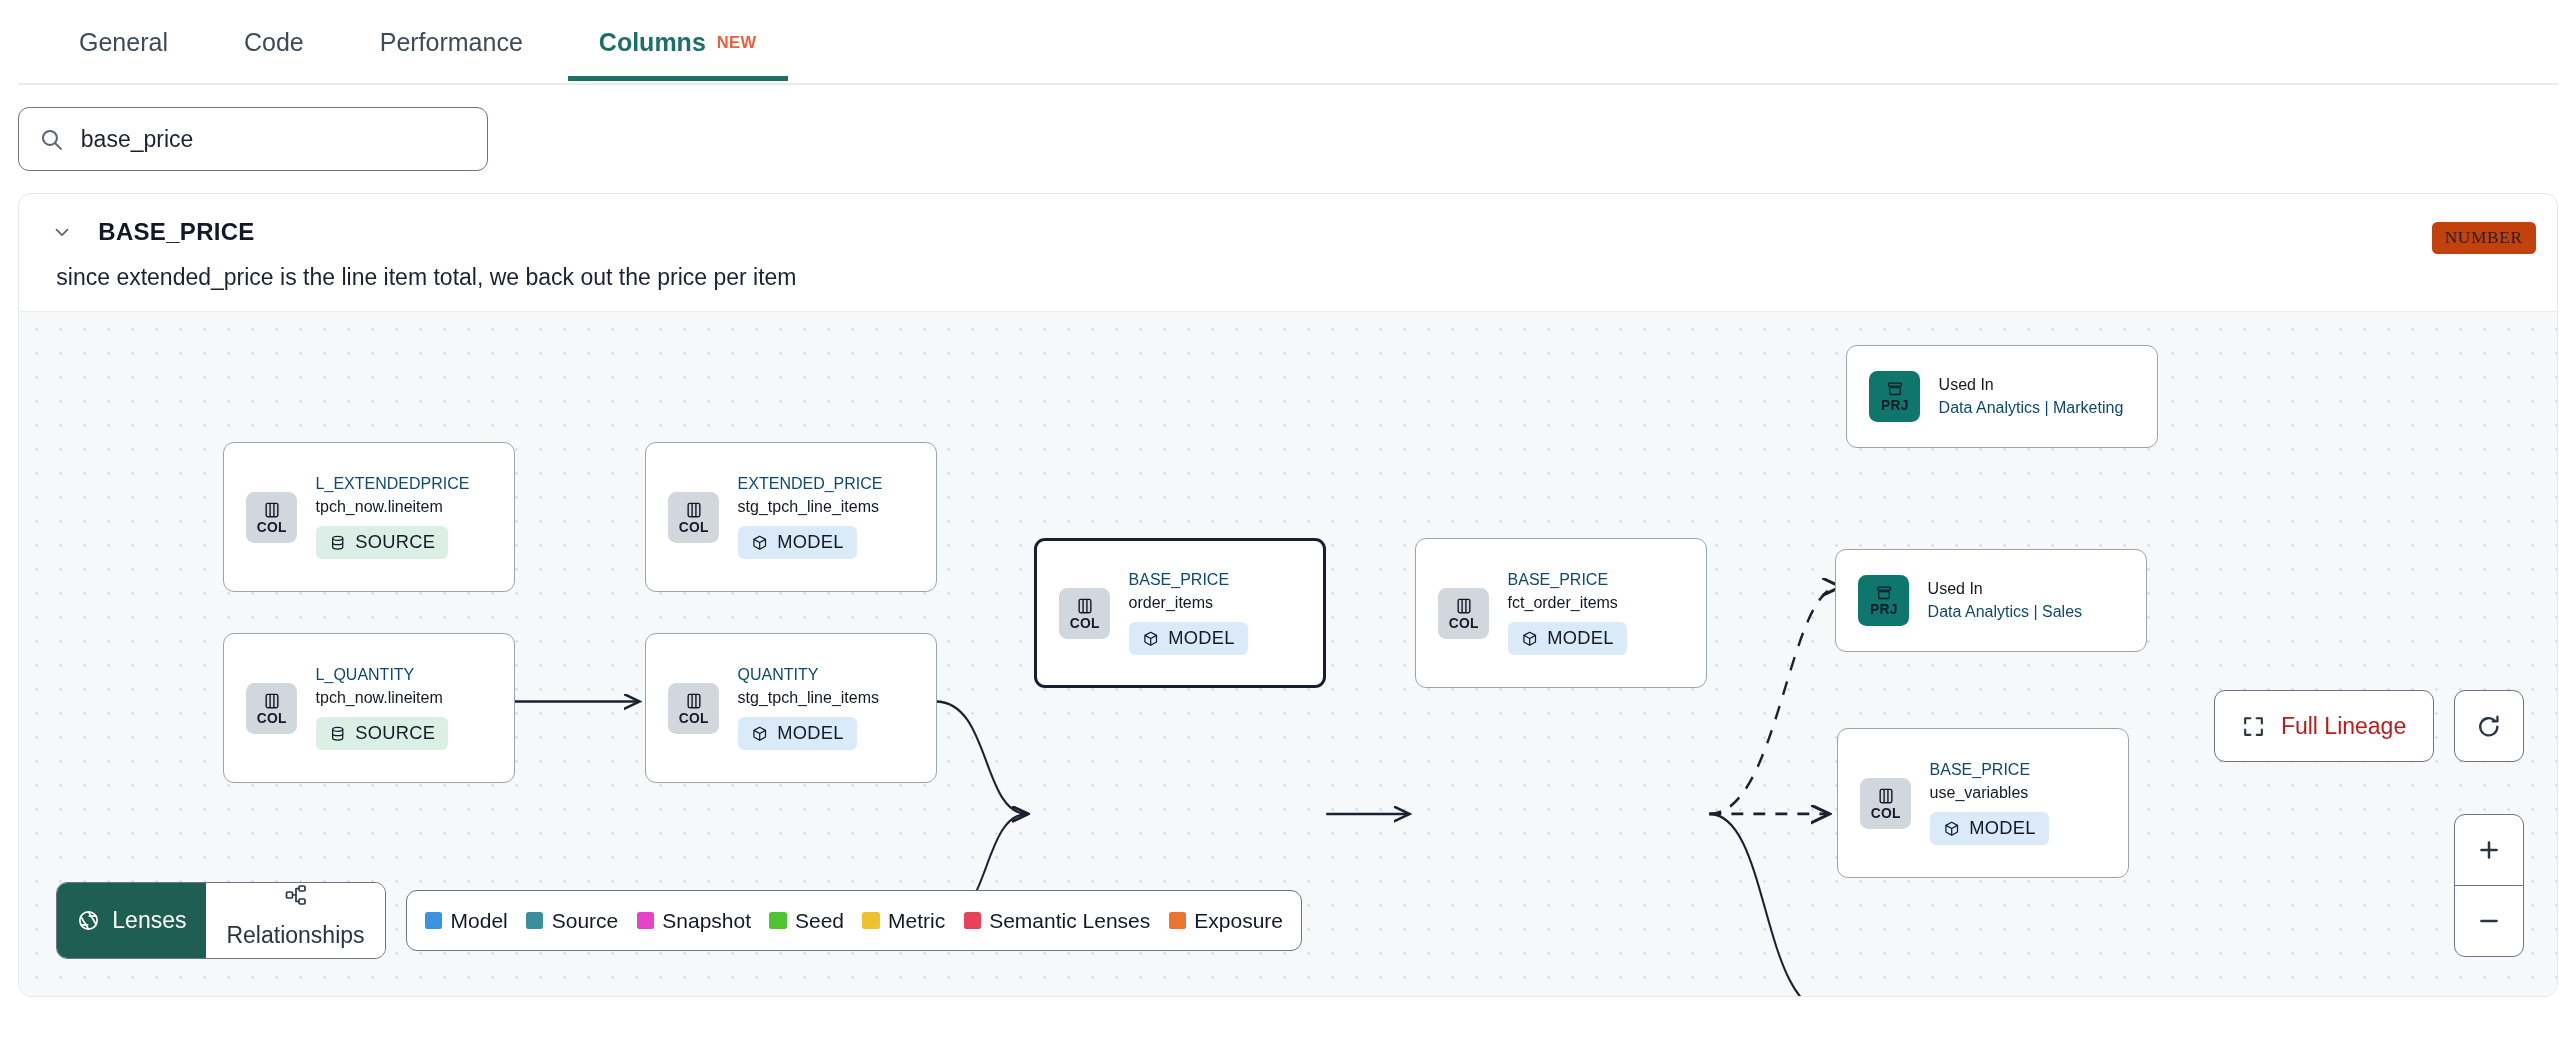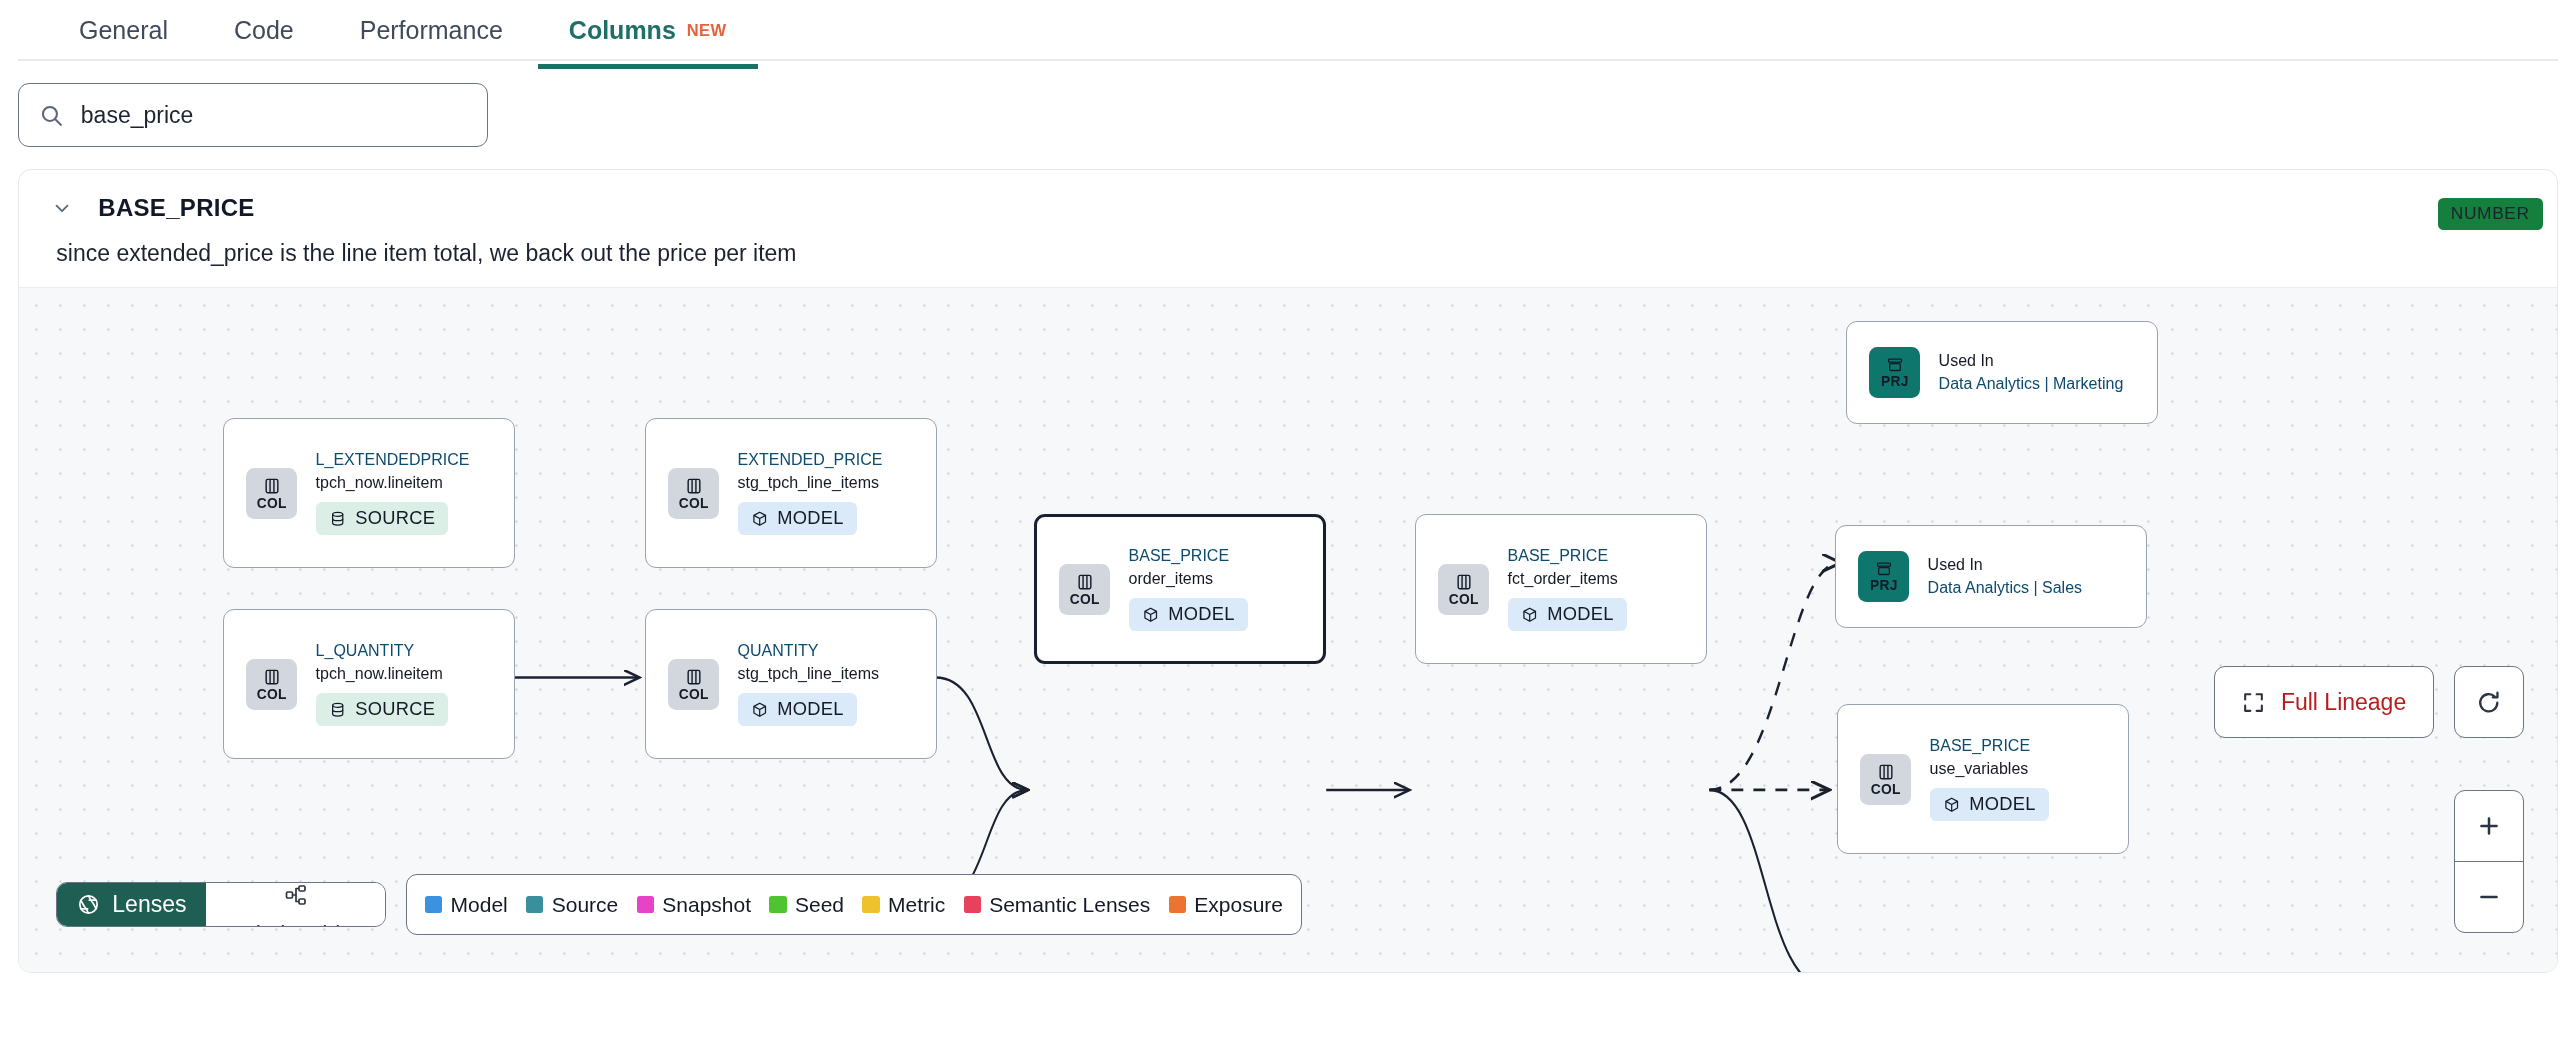--- a/index.html
+++ b/index.html
@@ -9,25 +9,25 @@
     height: 1053px;
     background: #ffffff;
     font-family: "Liberation Sans", sans-serif;
     color: #1f2937;
     overflow: hidden;
   }
 
   
   .tabbar {
     position: relative;
-    height: 61px;
+    height: 85px;
     display: flex;
     align-items: center;
     padding-left: 48px;
-    gap: 4px;
+    gap: 14px;
   }
   .tabbar::after {
     content: "";
     position: absolute;
     left: 18.3px; right: 18.3px; bottom: 0;
     height: 1.8px;
     background: #e8eaee;
   }
   .tab {
     position: relative;
@@ -121,28 +121,29 @@
     font-size: 18.3px;
   }
   .panel-title {
     font-size: 24px;
     font-weight: 700;
     color: #111827;
     letter-spacing: 0.3px;
   }
   .type-badge {
     position: absolute;
-    right: 14px;
+    right: 21px;
     top: 27.5px;
-    background: #15803d;
+    background: #c2410c;
     color: #1c2330;
     font-size: 17.4px;
     letter-spacing: 0.6px;
     padding: 5.5px 13px;
     border-radius: 5.5px;
+    font-family: Liberation Serif, serif;
   }
   .panel-desc {
     padding: 18.3px 31px 20px 37px;
     font-size: 23px;
     color: #1c2330;
   }
 
   
   .canvas {
     position: relative;
@@ -259,21 +260,21 @@
     position: absolute;
     left: 37px; bottom: 37px;
     display: flex;
     align-items: center;
   }
   .lens-group {
     display: flex;
     border: 1.8px solid #6b7587;
     border-radius: 11px;
     overflow: hidden;
-    height: 45px;
+    height: 77px;
     background: #fff;
   }
   .lenses {
     background: #1f5e52;
     color: #fff;
     display: flex;
     align-items: center;
     gap: 12px;
     padding: 0 20px;
     font-size: 23px;

